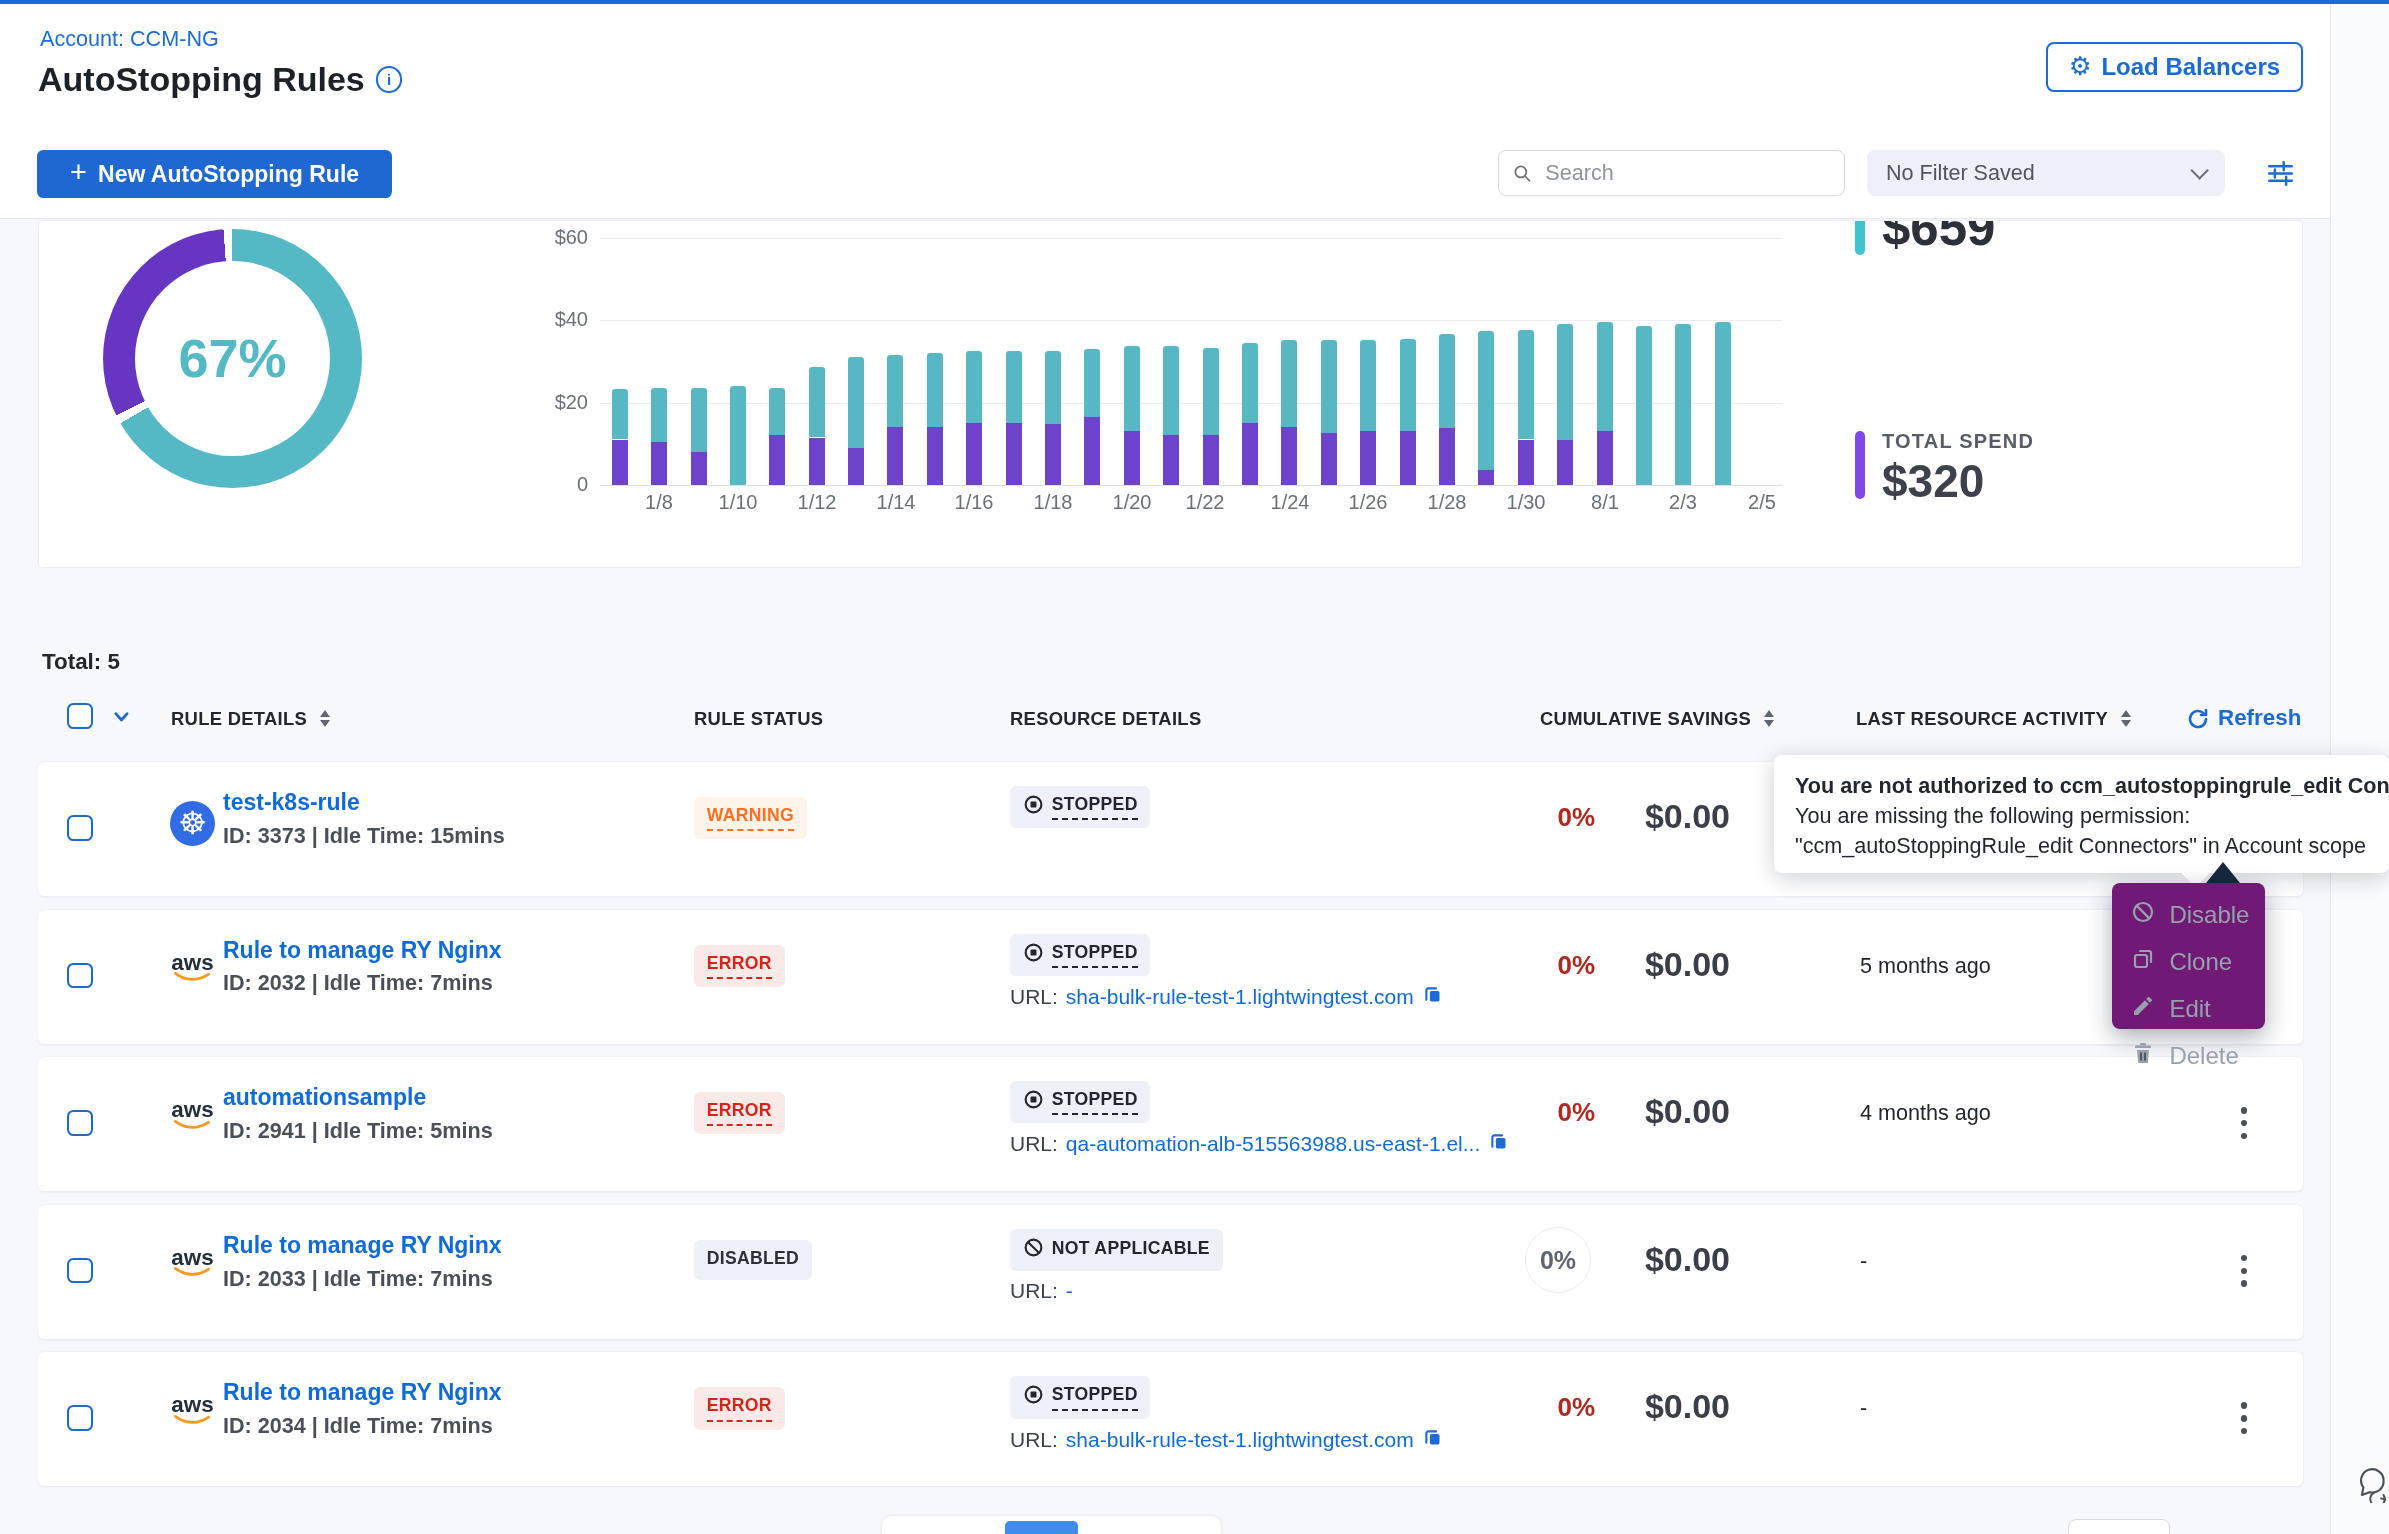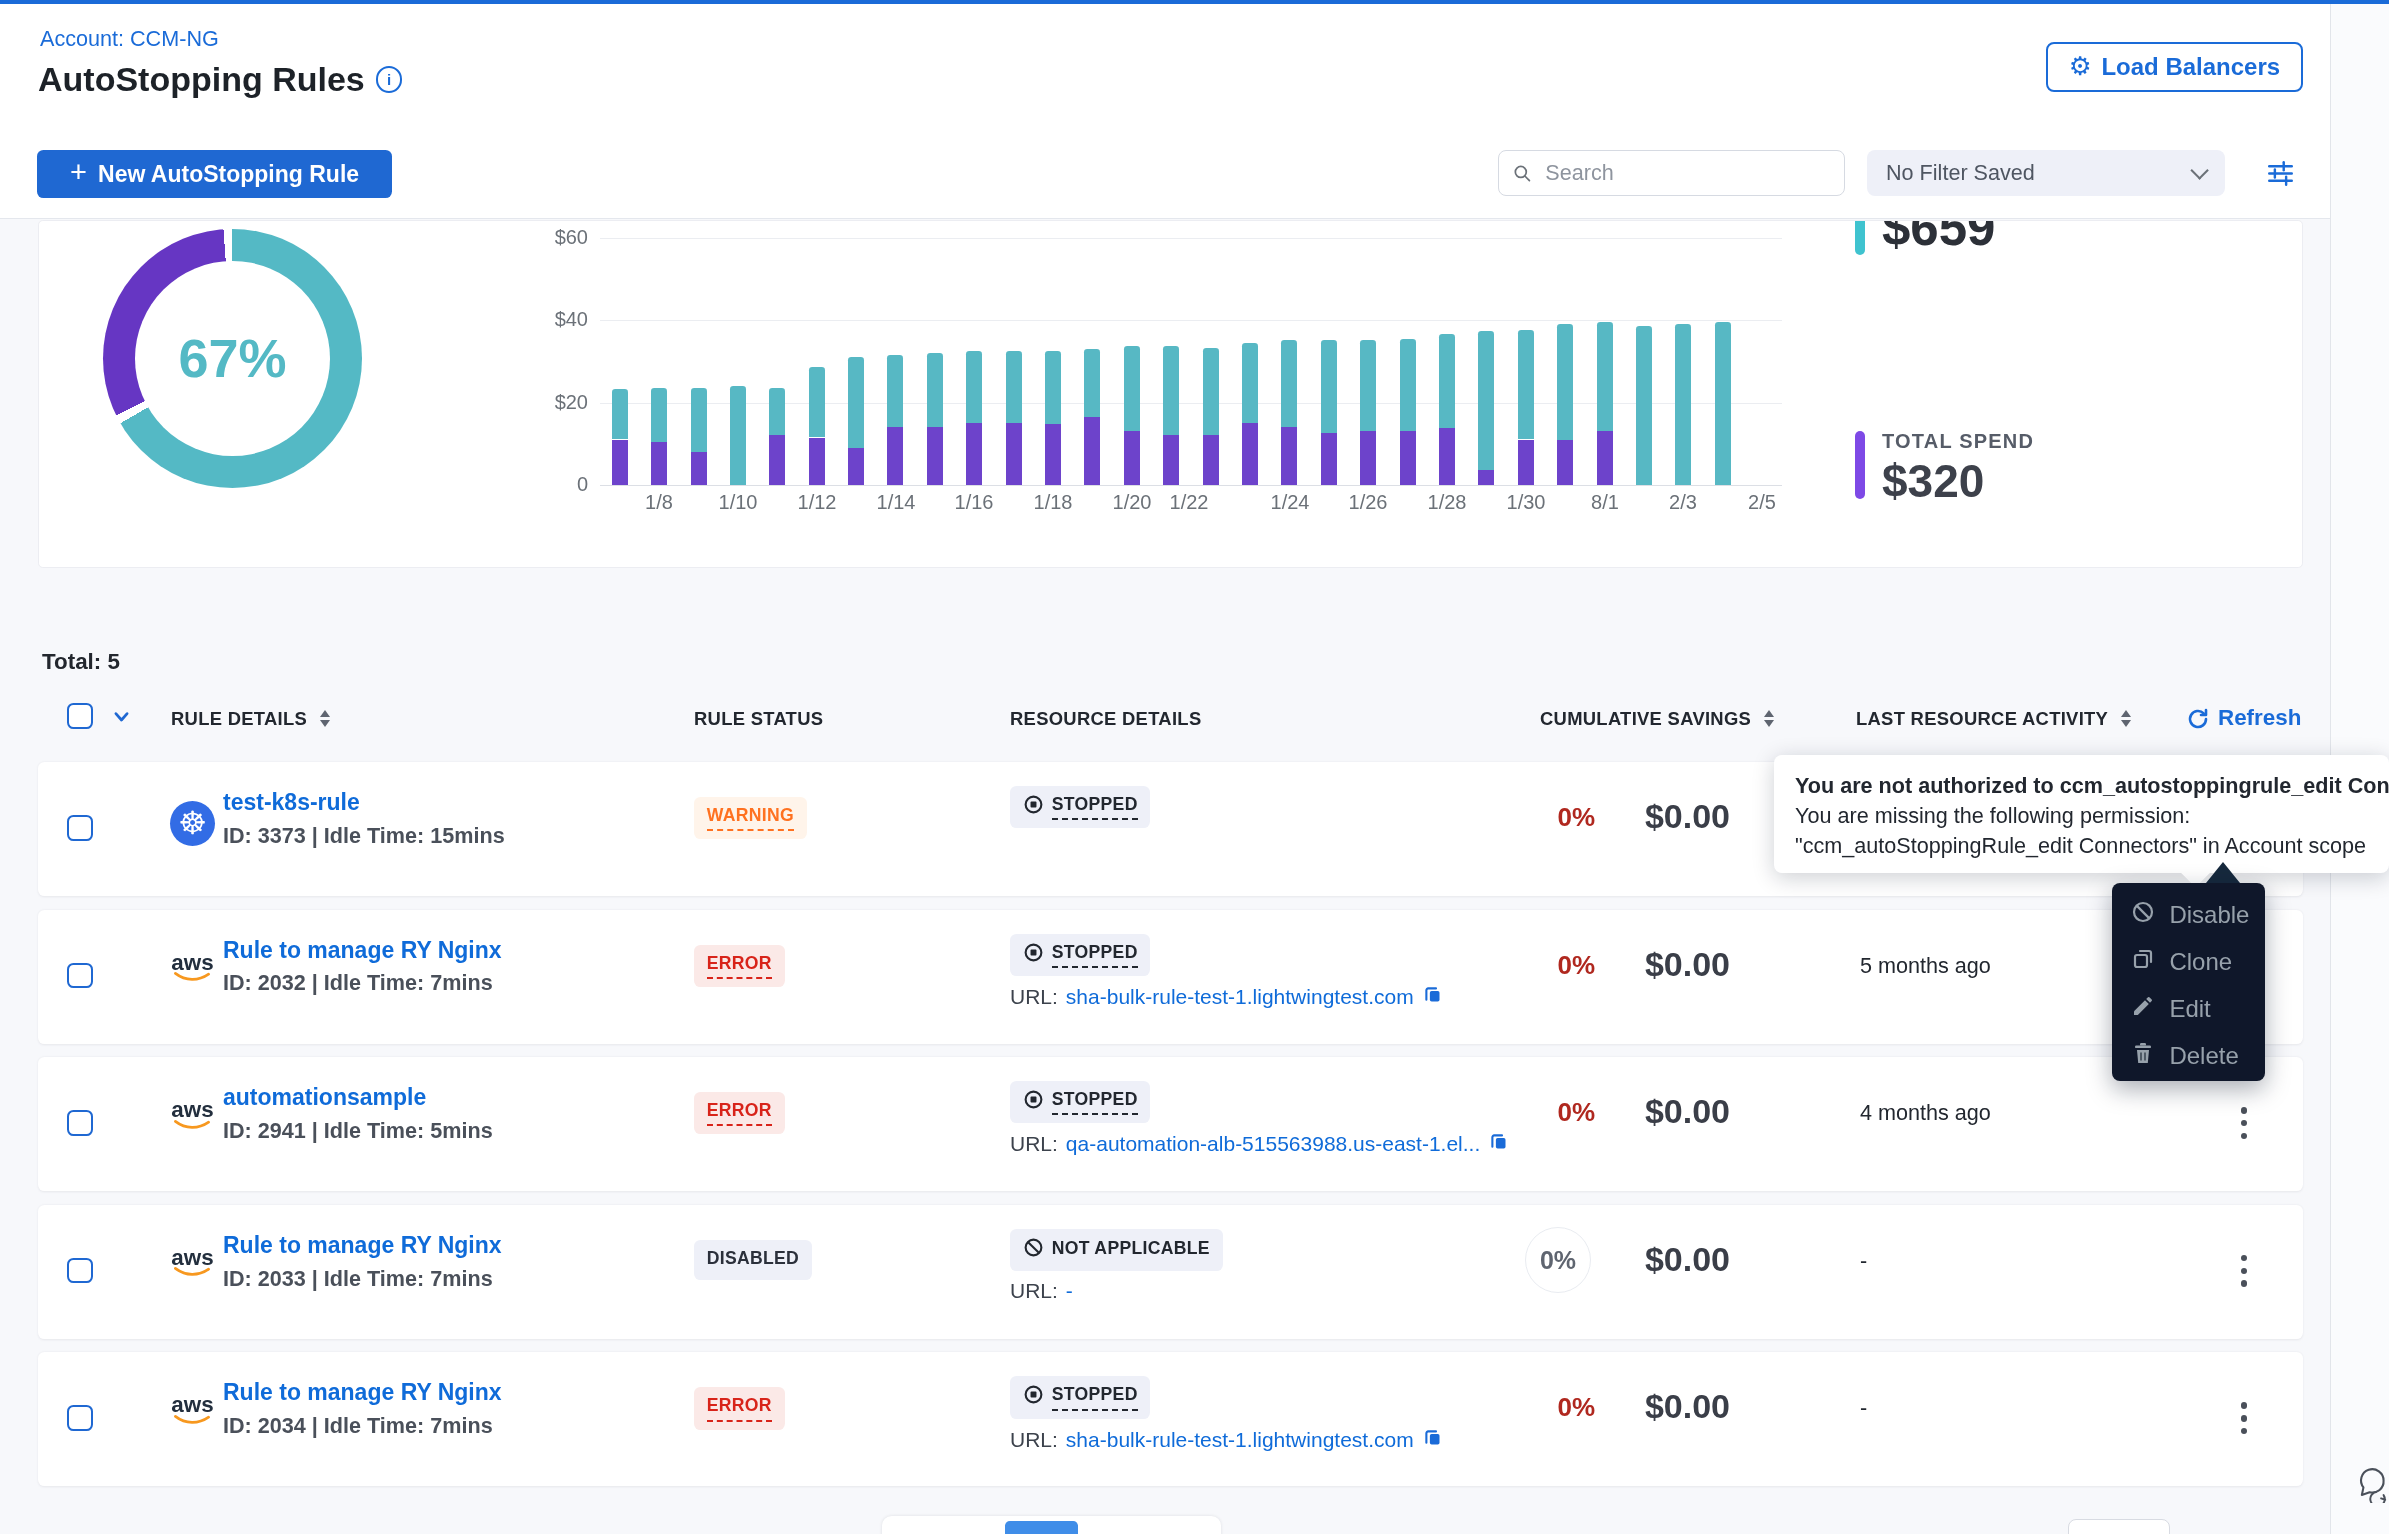--- a/index.html
+++ b/index.html
@@ -108,21 +108,21 @@
   .pageblue{left:1005px;top:1302px;width:73px;height:27px;background:#3f8de8;border-radius:4.8px 4.8px 0 0;}
   .pagebtn{left:2068px;top:1300px;width:100px;height:29px;background:#fff;border:1.2px solid #d8dbe2;border-radius:8px 8px 0 0;}
   
   .tooltip{left:1774px;top:755px;width:615px;height:118px;background:#fff;border-radius:8px;
            box-shadow:0 4.8px 22.4px rgba(10,20,40,.20);z-index:50;padding:16px 0 0 21px;box-sizing:border-box;overflow:hidden;}
   .tooltip div{font-size:21.6px;line-height:30px;color:#22272f;white-space:nowrap;}
   .tooltip .b{font-weight:600;}
   .t-caret{left:2185px;top:862px;width:21px;height:21px;background:#fff;transform:rotate(45deg);z-index:51;}
   .d-caret{left:2206px;top:862px;width:0;height:0;border-left:17.6px solid transparent;border-right:17.6px solid transparent;
            border-bottom:21px solid #16293d;z-index:54;}
-  .menu{left:2112px;top:883px;width:153px;height:198px;background:#0f172a;border-radius:8px;z-index:55;
+  .menu{left:2112px;top:883px;width:153px;height:146px;background:#701a75;border-radius:8px;z-index:55;
         box-shadow:0 8px 24px rgba(10,20,40,.35);padding:8px 0;box-sizing:border-box;}
   .mi{height:47px;display:flex;align-items:center;gap:14.4px;padding-left:19px;color:#97a1ab;
       font-size:24px;cursor:pointer;}
   .mi svg{flex:none;}
   .chat{left:2353px;top:1466px;z-index:20;cursor:pointer;}
   .swoosh{display:block;margin-top:-1.6px;}
 </style>
 </head>
 <body>
 
@@ -242,21 +242,21 @@
         <div class="bar teal" style="left: 1036px; bottom: 39px; height: 159px;"></div>
         <div class="bar teal" style="left: 1075px; bottom: 39px; height: 161px;"></div>
         <div class="bar teal" style="left: 1115px; bottom: 39px; height: 163px;"></div>
         <div class="xtick" style="left: 27px;">1/8</div>
         <div class="xtick" style="left: 106px;">1/10</div>
         <div class="xtick" style="left: 185px;">1/12</div>
         <div class="xtick" style="left: 264px;">1/14</div>
         <div class="xtick" style="left: 342px;">1/16</div>
         <div class="xtick" style="left: 421px;">1/18</div>
         <div class="xtick" style="left: 500px;">1/20</div>
-        <div class="xtick" style="left: 557px;">1/22</div>
+        <div class="xtick" style="left: 573px;">1/22</div>
         <div class="xtick" style="left: 658px;">1/24</div>
         <div class="xtick" style="left: 736px;">1/26</div>
         <div class="xtick" style="left: 815px;">1/28</div>
         <div class="xtick" style="left: 894px;">1/30</div>
         <div class="xtick" style="left: 973px;">8/1</div>
         <div class="xtick" style="left: 1051px;">2/3</div>
         <div class="xtick" style="left: 1130px;">2/5</div>
       </div>
     <div class="abs m-bar sav-bar"></div>
     <div class="abs sav-val">$659</div>

